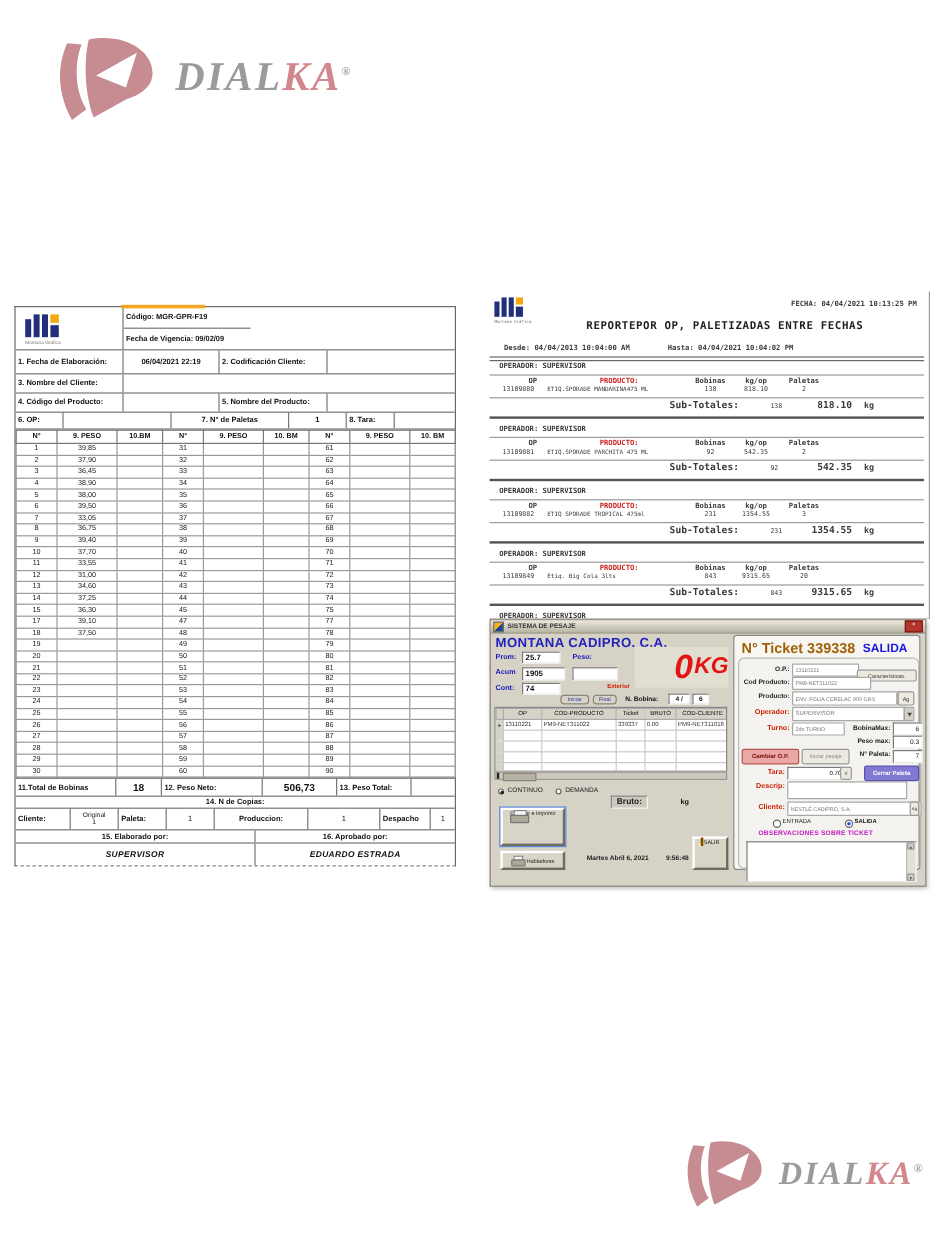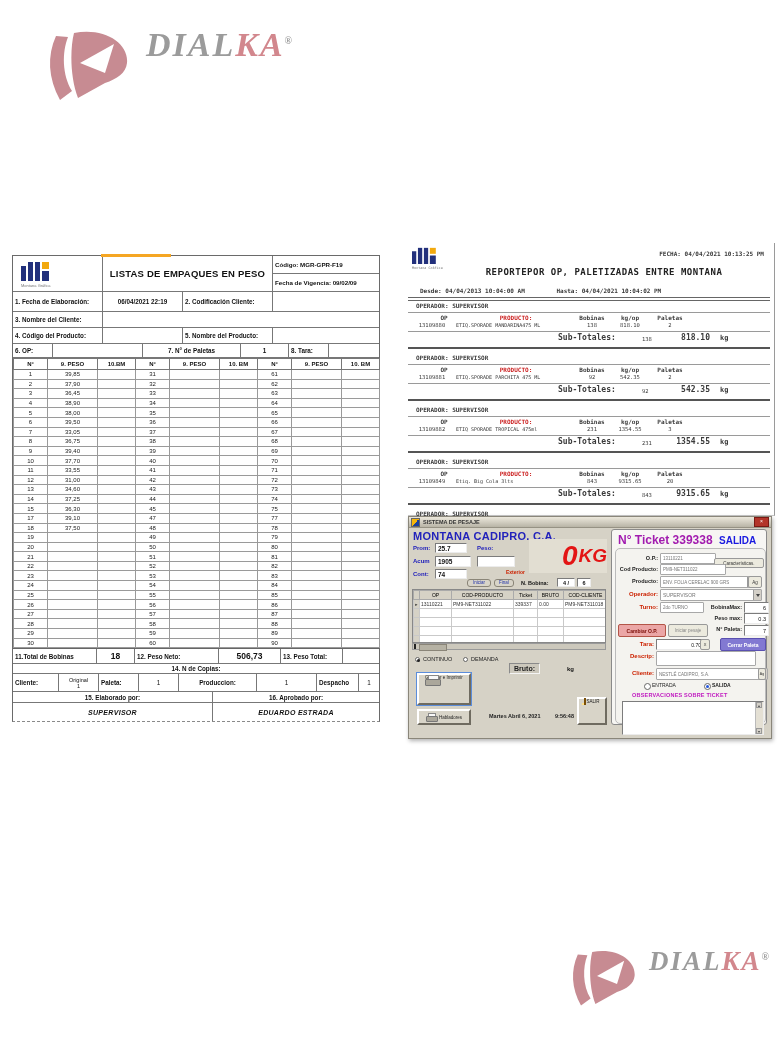--- a/index.html
+++ b/index.html
@@ -1,19 +1,19 @@
 <!DOCTYPE html>
 <html><head>
 <meta charset="utf-8">
 <style>
   html,body{margin:0;padding:0;background:#fff;}
   .canvas{position:relative;width:780px;height:1040px;background:#fff;overflow:hidden;font-family:"Liberation Sans",sans-serif;}
 
   
-  .dialka{position:absolute;display:flex;align-items:flex-start;}
+  .dialka{position:absolute;display:flex;align-items:center;}
   .dialka svg{display:block;}
   .dialka .wordmark{font-family:"Liberation Serif",serif;font-style:italic;font-weight:bold;letter-spacing:2px;line-height:1;}
   .dialka .dial{color:#9b9b9b;}
   .dialka .ka{color:#d2878d;}
   .dialka .reg{color:#9b9b9b;font-size:10px;vertical-align:super;font-style:normal;}
   #logo-top{left:30px;top:28px;}
   #logo-top .wordmark{font-size:34px;margin-left:6px;margin-bottom:6px;}
   #logo-bottom{left:557px;top:948px;}
   #logo-bottom .wordmark{font-size:27px;margin-left:4px;margin-bottom:4px;}
 
@@ -119,21 +119,21 @@
   .printer.small::before{left:2px;width:6px;height:3px;}
   .printer.small::after{top:3px;width:10px;height:4px;}
   .hbtn{display:flex;align-items:center;justify-content:center;font-size:4.5px;color:#222;}
   .statxt{font-size:5.5px;font-weight:bold;color:#222;}
   .salir{text-align:center;font-size:4.5px;color:#222;}
   .door{width:9px;height:11px;margin:2px auto 1px;background:#c8891e;border:1px solid #7a4d05;position:relative;}
   .door::after{content:"";position:absolute;right:1px;top:4px;width:2px;height:2px;background:#ffe28a;}
 
   
   .panel{left:202px;top:12px;width:156px;height:196px;background:#f7f6f3;border:1px solid #8a8a8a;border-radius:3px;}
-  .p-title{position:absolute;left:6px;top:3px;font-size:12px;font-weight:bold;color:#a21caf;white-space:nowrap;}
+  .p-title{position:absolute;left:6px;top:3px;font-size:12px;font-weight:bold;color:#a16207;white-space:nowrap;}
   .p-salida{position:absolute;left:107px;top:5px;font-size:10px;font-weight:bold;color:#1a1ae0;}
   .group{position:absolute;left:3px;top:18px;width:149px;height:174px;border:1px solid #bbb;border-radius:5px;background:#f4f3ef;}
   .plab{position:absolute;font-size:5.5px;font-weight:bold;color:#222;text-align:right;white-space:nowrap;}
   .plab.red{color:#cc2200;font-size:6px;}
   .pin{position:absolute;background:#fff;border:1px solid #a8a8a8;border-radius:1px;font-size:4.5px;color:#777;display:flex;align-items:center;padding:0 2px;overflow:hidden;white-space:nowrap;}
   .pbox{position:absolute;background:#fff;border:1px solid;border-color:#7c7c7c #ececec #ececec #7c7c7c;font-size:5.5px;color:#111;display:flex;align-items:center;justify-content:flex-end;padding:0 2px;}
   .dd{position:absolute;right:0;top:0;bottom:0;width:7px;background:#d4d0c8;border-left:1px solid #999;display:flex;align-items:center;justify-content:center;}
   .dd::after{content:"";width:0;height:0;border-left:2px solid transparent;border-right:2px solid transparent;border-top:3px solid #444;}
   .pbtn{position:absolute;background:#eceade;border:1px solid #999;border-radius:2px;font-size:4.5px;color:#333;display:flex;align-items:center;justify-content:center;text-align:center;}
   .pbtn.pink{background:#eba6a6;border-color:#b35548;color:#7a0c06;font-weight:bold;font-size:5px;}
@@ -173,21 +173,20 @@
               <i class="b2"></i>
               <i class="b3"></i>
               <span class="b4">
                 <span class="y"></span>
                 <span class="n"></span>
               </span>
             </div>
           <div class="mg-name">Montana Gráfica</div>
         </div>
       </div>
-      <div class="fc c f-title" style="width:170px;">LISTAS DE EMPAQUES EN PESO</div>
       <div class="fc f-code" style="width:106px;">
         <div>Código: MGR-GPR-F19</div>
         <div>Fecha de Vigencia: 09/02/09</div>
       </div>
     </div>
     <div class="frow rB">
       <div class="fc b" style="width:90px;">1. Fecha de Elaboración:</div>
       <div class="fc c b" style="width:80px;">06/04/2021 22:19</div>
       <div class="fc b" style="width:90px;">2. Codificación Cliente:</div>
       <div class="fc" style="width:106px;"></div>
@@ -601,21 +600,21 @@
               <i class="b3"></i>
               <span class="b4">
                 <span class="y"></span>
                 <span class="n"></span>
               </span>
             </div>
           <div class="mg-name">Montana Gráfica</div>
         </div>
       </div>
       <div class="rpt-fecha"><span>FECHA:</span> <span>04/04/2021 10:13:25 PM</span></div>
-      <div class="rpt-title">REPORTEPOR OP, PALETIZADAS  ENTRE MONTANA</div>
+      <div class="rpt-title">REPORTEPOR OP, PALETIZADAS  ENTRE FECHAS</div>
       <div class="rpt-range">
         <span>Desde:</span>
         <span>04/04/2013 10:04:00 AM</span>
         <span class="hasta">Hasta:</span>
         <span>04/04/2021 10:04:02 PM</span>
       </div>
       <div class="dbl"></div>
     </div>
     <div>
         <div class="rpt-sec">

